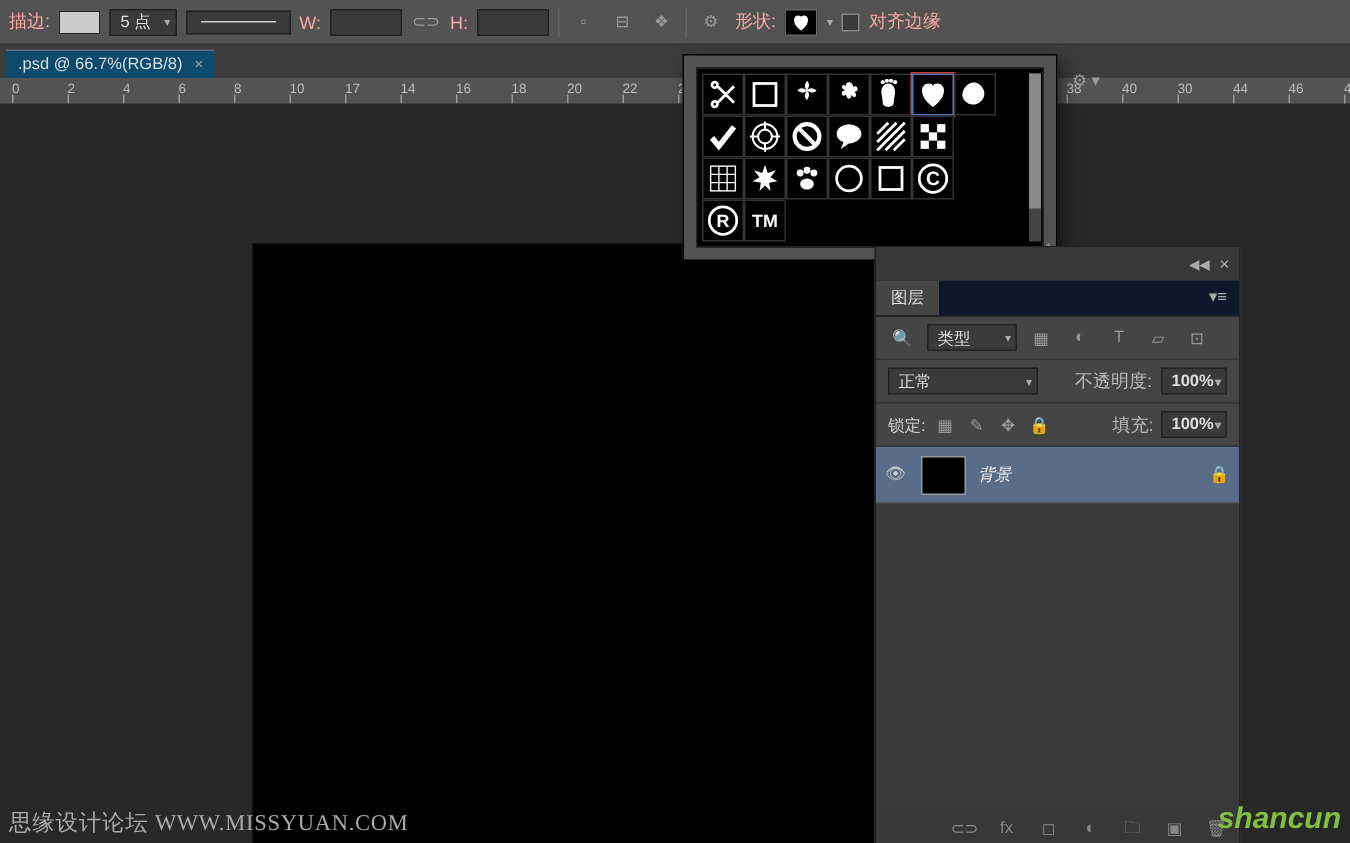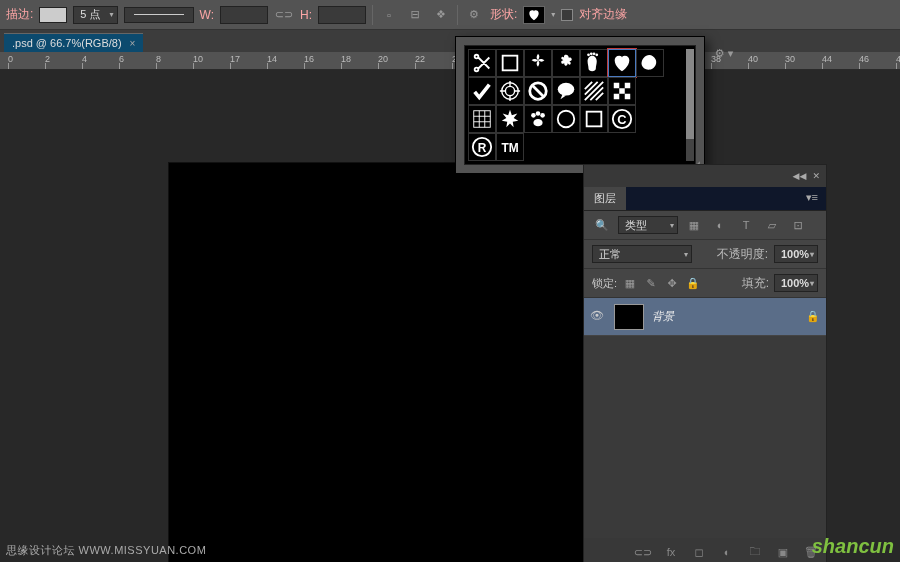--- a/index.html
+++ b/index.html
@@ -59,21 +59,21 @@
     .lock-icon { width: 16px; height: 16px; color: #999; display: flex; align-items: center; justify-content: center; }
     .layers-list { height: 240px; background: #3a3a3a; overflow: auto; }
     .layer-row { display: flex; align-items: center; height: 38px; background: #5a6d88; border-bottom: 1px solid #444; padding: 0 6px; gap: 8px; }
     .vis-toggle { width: 16px; height: 16px; color: #ccc; }
     .layer-thumb { width: 30px; height: 26px; background: #000; border: 1px solid #999; }
     .layer-name { font-size: 11px; color: #eee; font-style: italic; flex: 1; }
     .layer-lock { color: #bbb; font-size: 11px; }
     .panel-footer { height: 28px; background: #383838; display: flex; align-items: center; justify-content: flex-end; padding: 0 6px; gap: 10px; }
     .footer-icon { width: 18px; height: 18px; color: #888; display: flex; align-items: center; justify-content: center; font-size: 11px; }
     
-    .watermark-left { position: absolute; bottom: 4px; left: 6px; font-size: 11px; color: #aaa; font-family: Liberation Sans, sans-serif; letter-spacing: 0.5px;}
+    .watermark-left { position: absolute; bottom: 4px; left: 6px; font-size: 15px; color: #aaa; font-family: Liberation Serif, serif; letter-spacing: 0.5px;}
     .watermark-right { position: absolute; bottom: 4px; right: 6px; font-size: 20px; color: #7fc040; font-weight: bold; font-style: italic; }
   </style>
 </head>
 <body>
 
 <div class="options-bar">
   <span class="opt-label">描边:</span>
   <div class="swatch"></div>
   <div class="dropdown">
       <span>5 点</span>

